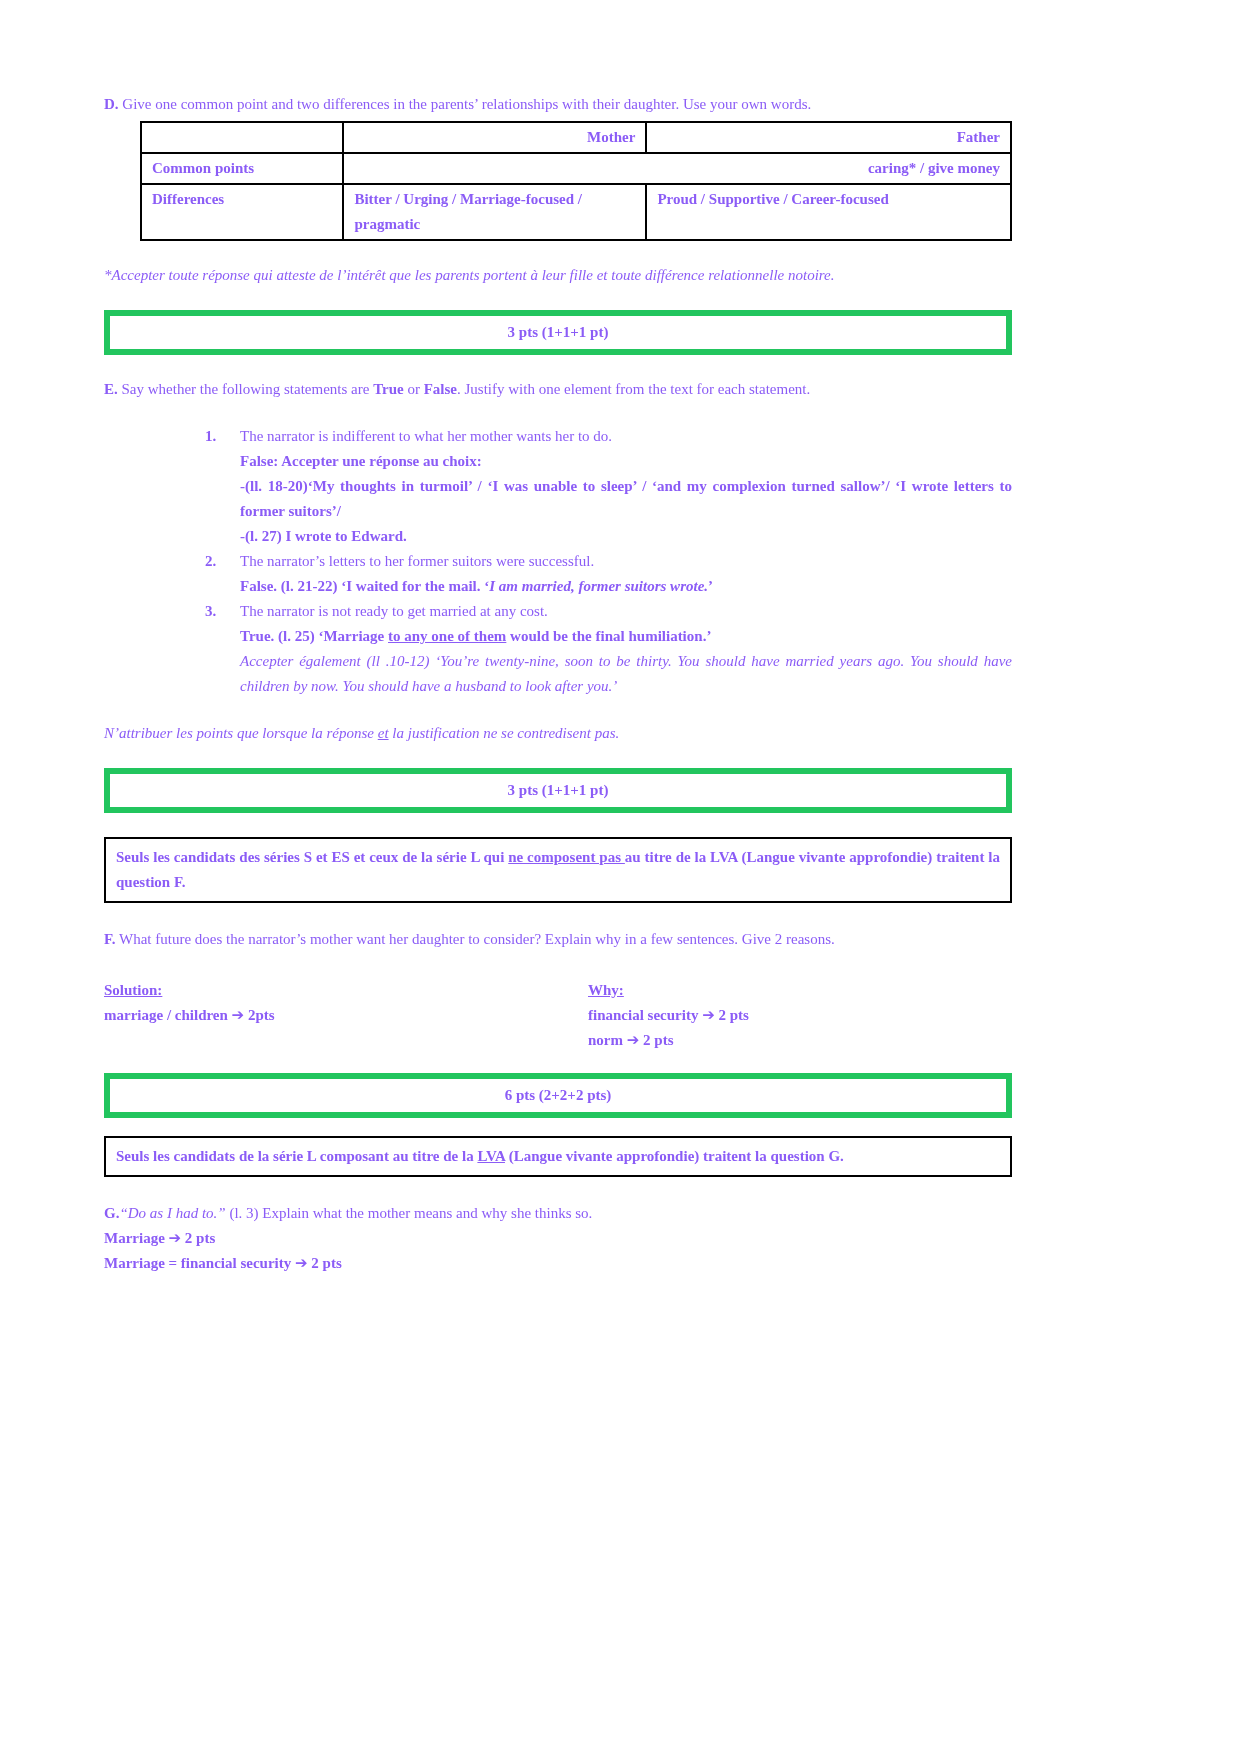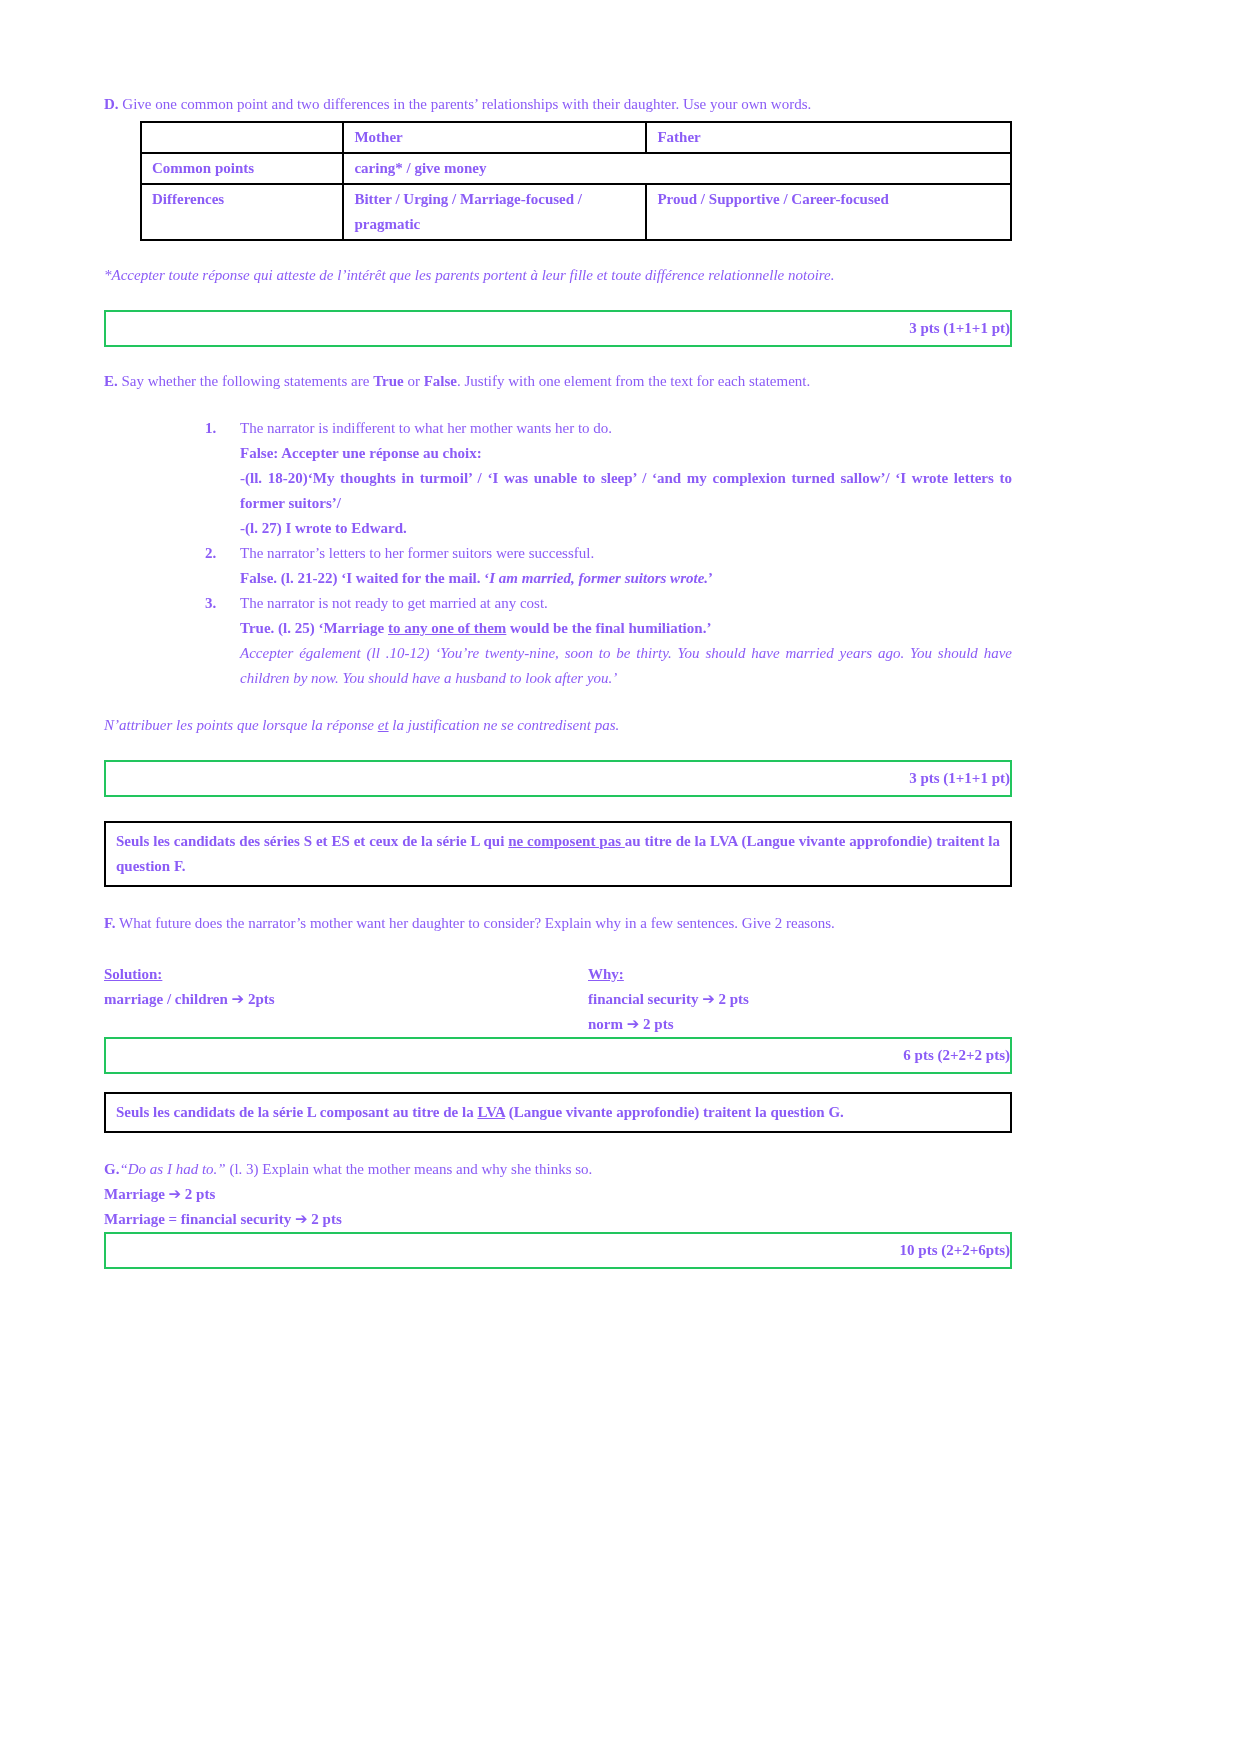--- a/index.html
+++ b/index.html
@@ -12,26 +12,26 @@
   }
   p{margin:0;}
   .b{font-weight:bold;}
   .i{font-style:italic;}
   .u{text-decoration:underline;}
   .para{text-align:justify;}
   .hang{padding-left:36px;text-indent:-36px;}
 
   .dtable{border-collapse:collapse;table-layout:fixed;margin:4px 0 0 36px;}
   .dtable td{border:2px solid #000;padding:2px 10px;vertical-align:top;}
-  .center{text-align:left;margin-top:14px;}
+  .center{text-align:right;margin-top:14px;}
   .c1{width:185px;}.c2{width:290px;}.c3{width:354px;}
 
   .note{margin-top:22px;}
-  .ptsbox{border:2px solid #22c55e;margin-top:22px;text-align:right;padding:4px 0;font-weight:bold;}
-  .pts-tight{margin-top:0;}
+  .ptsbox{border:6px solid #22c55e;margin-top:22px;text-align:center;padding:4px 0;font-weight:bold;}
+  .pts-tight{margin-top:20px;}
 
   .eintro{margin-top:22px;}
   .elist{margin-top:22px;margin-left:101px;}
   .eitem{padding-left:35px;}
   .stmt{text-indent:-35px;}
   .num{display:inline-block;width:35px;text-indent:0;font-weight:bold;}
   .ans{}
 
   .noticebox{border:2px solid #000;margin-top:24px;padding:6px 10px;font-weight:bold;}
   .noticebox.tight{margin-top:18px;}

